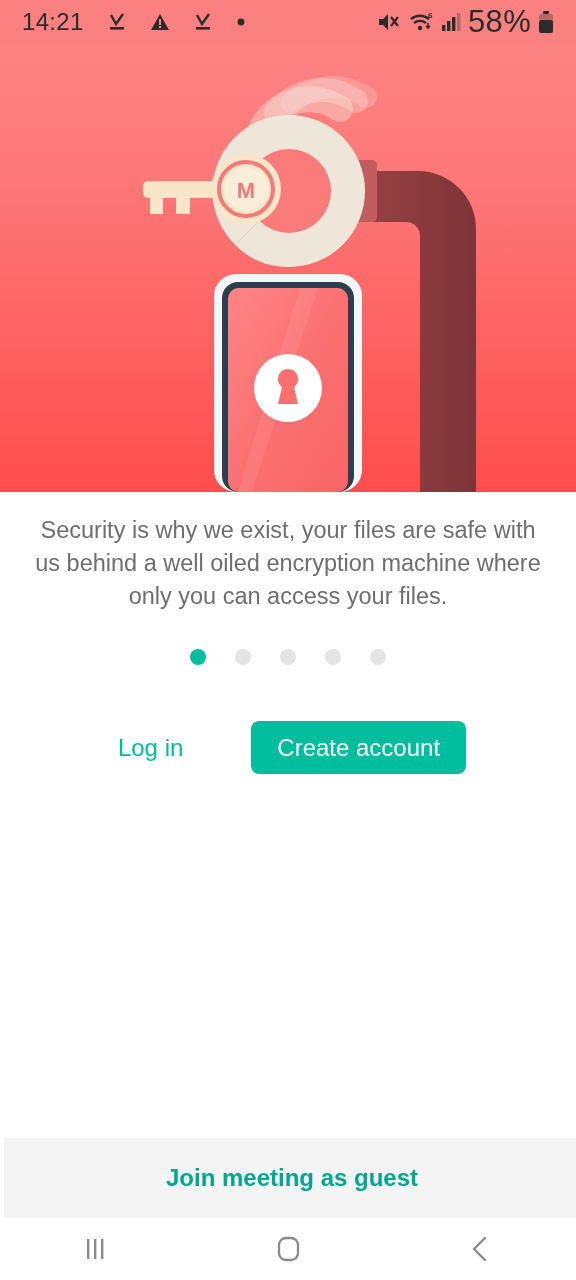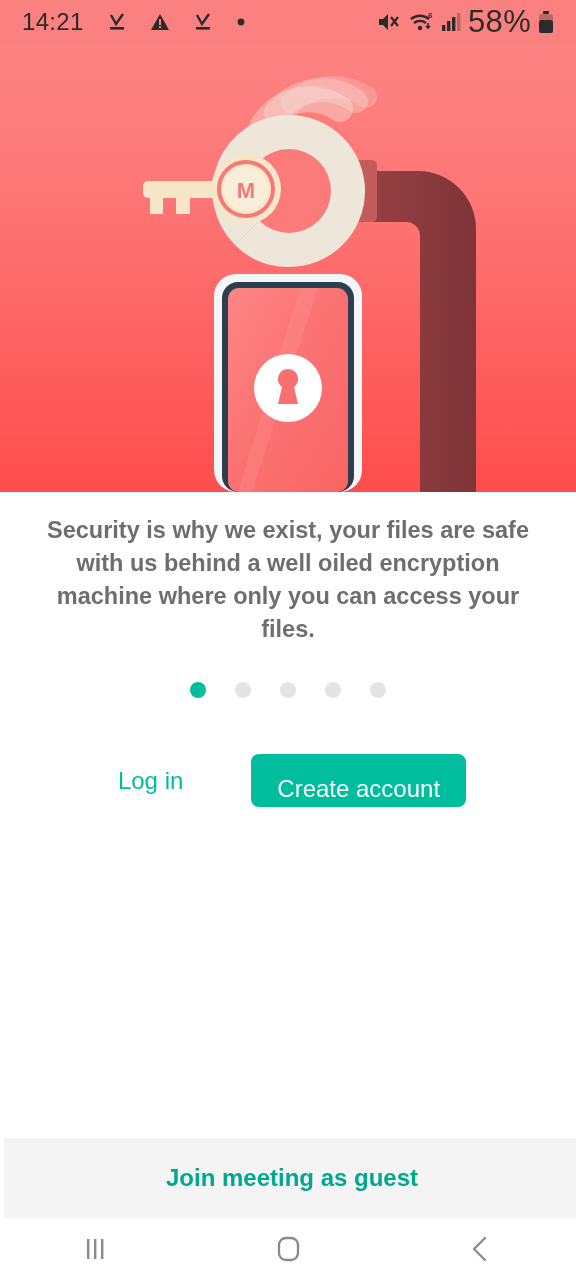--- a/index.html
+++ b/index.html
@@ -31,40 +31,40 @@
   .hero-svg { position:absolute; top:0; left:0; }
 
   
   .content { position:absolute; top:492px; left:0; width:576px; }
   .title {
     margin-top:30px; text-align:center;
     font-size:33px; font-weight:400; color:#262626; letter-spacing:.2px;
   }
   .desc {
     margin:22px auto 0; width:512px; text-align:center;
-    font-size:23.5px; line-height:33px; color:#6e6e6e;font-weight:bold;
+    font-size:23.5px; line-height:33px; color:#6e6e6e;
   }
   .dots { margin-top:36px; display:flex; justify-content:center; gap:29px; }
   .dot { width:16px; height:16px; border-radius:50%; background:#e4e4e4; }
   .dot.active { background:#00BD9E; }
 
   .actions {
     margin-top:56px; display:flex; justify-content:center;
     align-items:center; gap:60px;
   }
   .btn-text {
     background:none; border:none; cursor:pointer;
     color:#00BD9E; font-size:24px; font-weight:400;
     font-family:"Liberation Sans", sans-serif; padding:12px 8px;
   }
   .btn-primary {
     background:#00BD9E; border:none; cursor:pointer; border-radius:8px;
     color:#ffffff; font-size:24px; font-weight:400;
     font-family:"Liberation Sans", sans-serif;
-    padding:8px 26px; height:53px; line-height:53px;
+    padding:0 26px; height:53px; line-height:53px;
   }
 
   
   .footer {
     position:absolute; left:4px; top:1138px; width:576px; height:80px;
     background:#F4F4F4; display:flex; align-items:center; justify-content:center;
   }
   .footer-link {
     background:none; border:none; cursor:pointer;
     color:#00A88F; font-size:24px; font-weight:bold;

